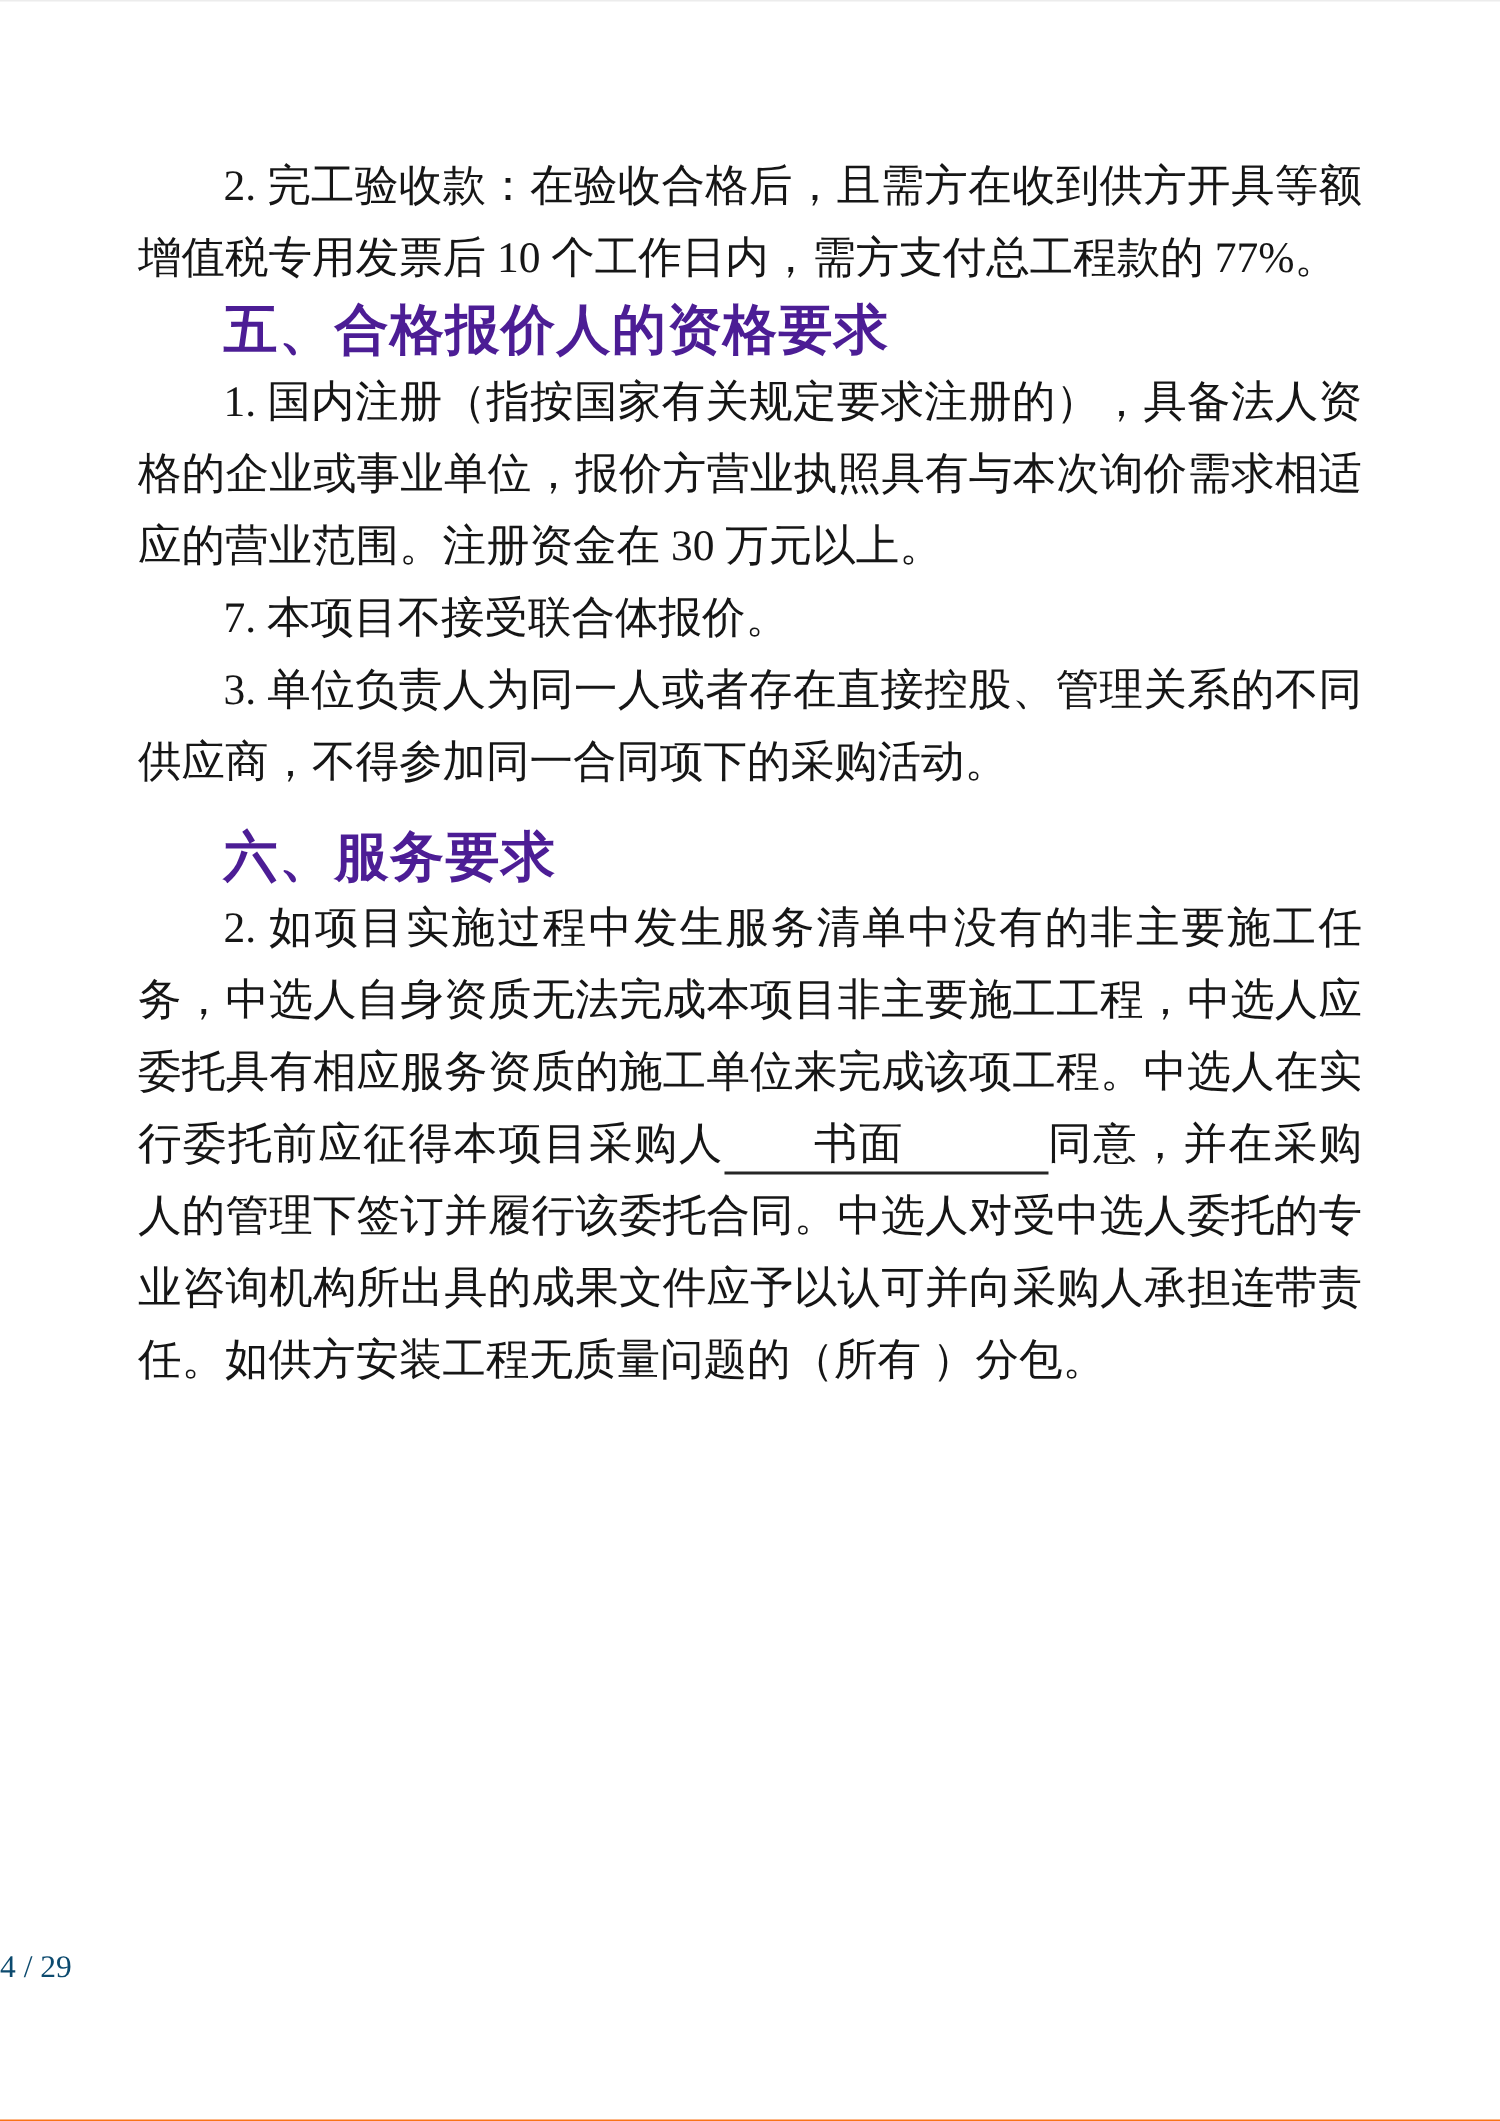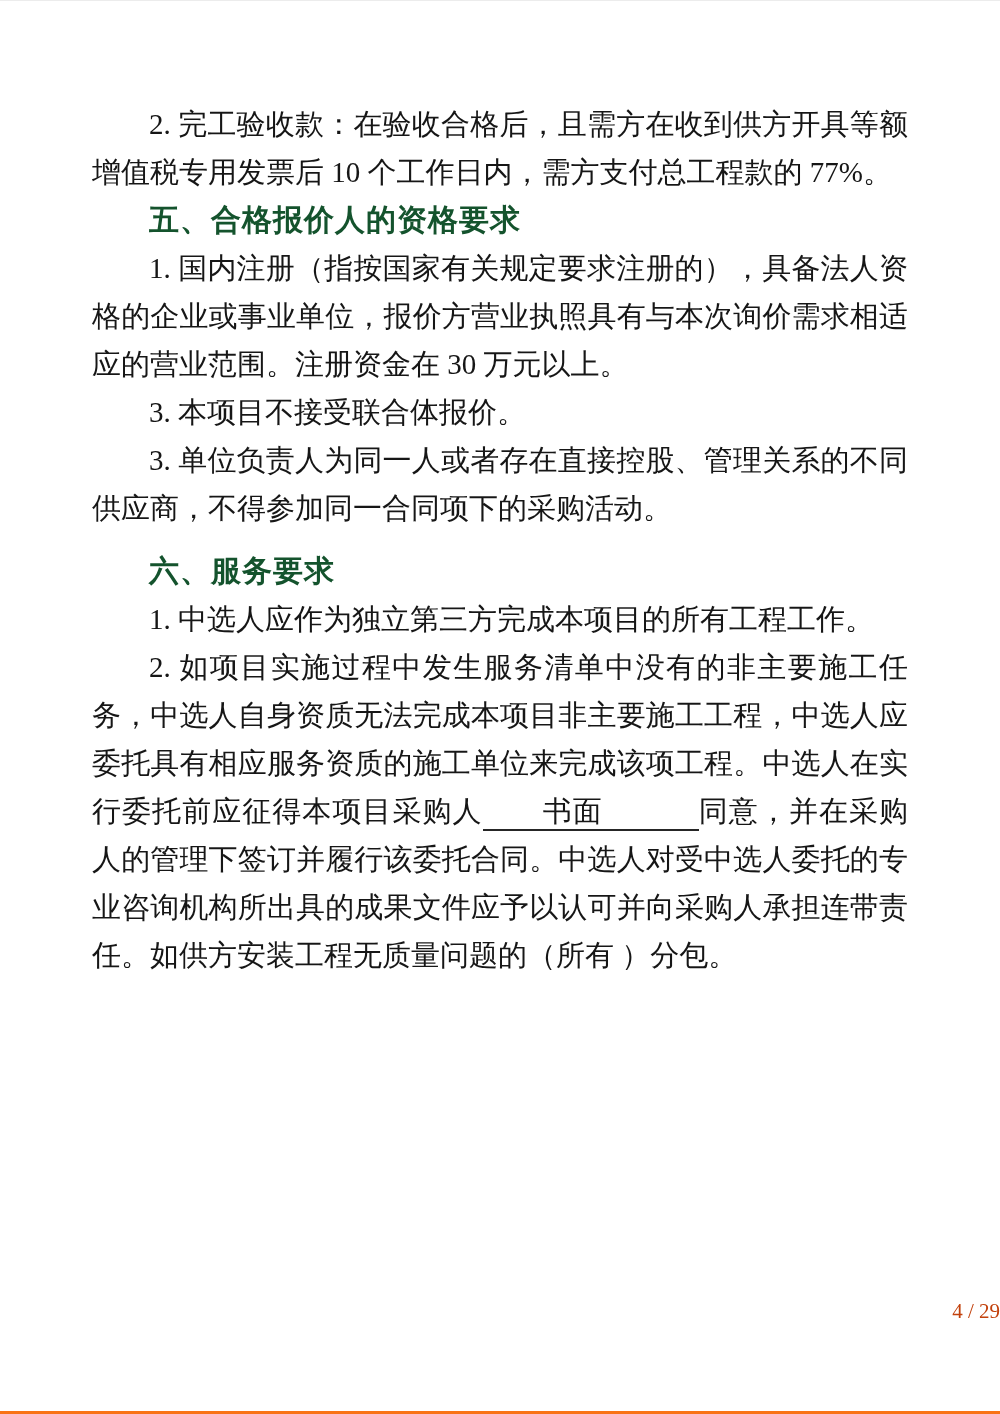--- a/index.html
+++ b/index.html
@@ -7,21 +7,21 @@
     padding: 0;
     background: #ffffff;
   }
   .page {
     position: relative;
     width: 1000px;
     height: 1414px;
     background: #ffffff;
     overflow: hidden;
     border-top: 1px solid #ececec;
-    border-bottom: 3px solid #f97316;
+    border-bottom: 1px solid #f97316;
     box-sizing: border-box;
     color: #161616;
   }
   .content {
     position: absolute;
     left: 92px;
     top: 99px;
     width: 816px;
   }
   .para {
@@ -34,53 +34,52 @@
     color: #161616;
     word-break: break-all;
   }
   .para.gap {
     margin-top: 6px;
   }
   .heading {
     margin: 0;
     font-family: "Liberation Sans", "DejaVu Sans", sans-serif;
     font-weight: bold;
-    font-size: 30px;
+    font-size: 36px;
     line-height: 48px;
     text-indent: 57px;
     letter-spacing: 1px;
-    color: #14532d;
+    color: #4c1d95;
   }
   .heading.gap {
     margin-top: 15px;
   }
   .blank {
     border-bottom: 2px solid #262626;
     padding: 0 96px 2px 60px;
   }
   .footer {
     position: absolute;
     left: 0;
     right: 0;
     top: 1297px;
-    text-align: right;
+    text-align: left;
     font-family: "Liberation Serif", "DejaVu Serif", serif;
     font-size: 21px;
     line-height: 26px;
-    color: #c2410c;
+    color: #0c4a6e;
   }
 </style>
 </head>
 <body>
 
 <div class="page">
   <div class="content" id="blocks">
       <p class="para"><span>2. 完工验收款：在验收合格后，且需方在收到供方开具等额增值税专用发票后 10 个工作日内，需方支付总工程款的 77%。</span></p>
       <h2 class="heading"><span>五、合格报价人的资格要求</span></h2>
       <p class="para"><span>1. 国内注册（指按国家有关规定要求注册的），具备法人资格的企业或事业单位，报价方营业执照具有与本次询价需求相适应的营业范围。注册资金在 30 万元以上。</span></p>
-      <p class="para"><span>3. 本项目不接受联合体报价。</span></p>
+      <p class="para"><span>7. 本项目不接受联合体报价。</span></p>
       <p class="para"><span>3. 单位负责人为同一人或者存在直接控股、管理关系的不同供应商，不得参加同一合同项下的采购活动。</span></p>
       <h2 class="heading gap"><span>六、服务要求</span></h2>
-      <p class="para"><span>1. 中选人应作为独立第三方完成本项目的所有工程工作。</span></p>
       <p class="para"><span>2. 如项目实施过程中发生服务清单中没有的非主要施工任务，中选人自身资质无法完成本项目非主要施工工程，中选人应委托具有相应服务资质的施工单位来完成该项工程。中选人在实行委托前应征得本项目采购人</span><span class="blank">书面</span><span>同意，并在采购人的管理下签订并履行该委托合同。中选人对受中选人委托的专业咨询机构所出具的成果文件应予以认可并向采购人承担连带责任。如供方安装工程无质量问题的（所有 ）分包。</span></p>
     </div>
   <div class="footer">4 / 29</div>
 </div>
 
 </body></html>

